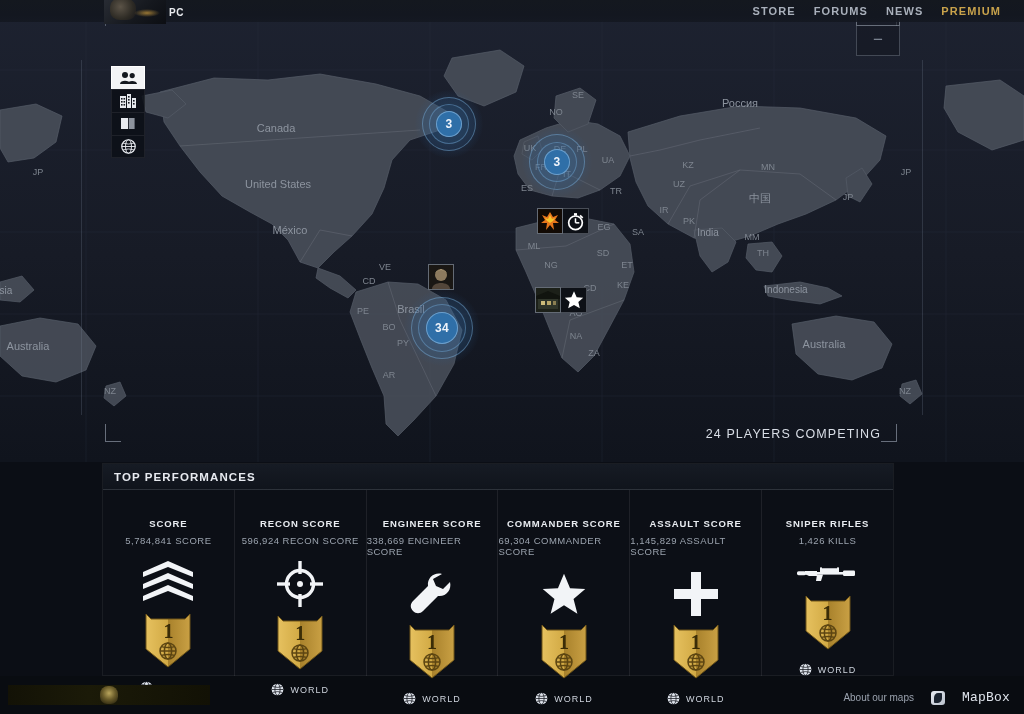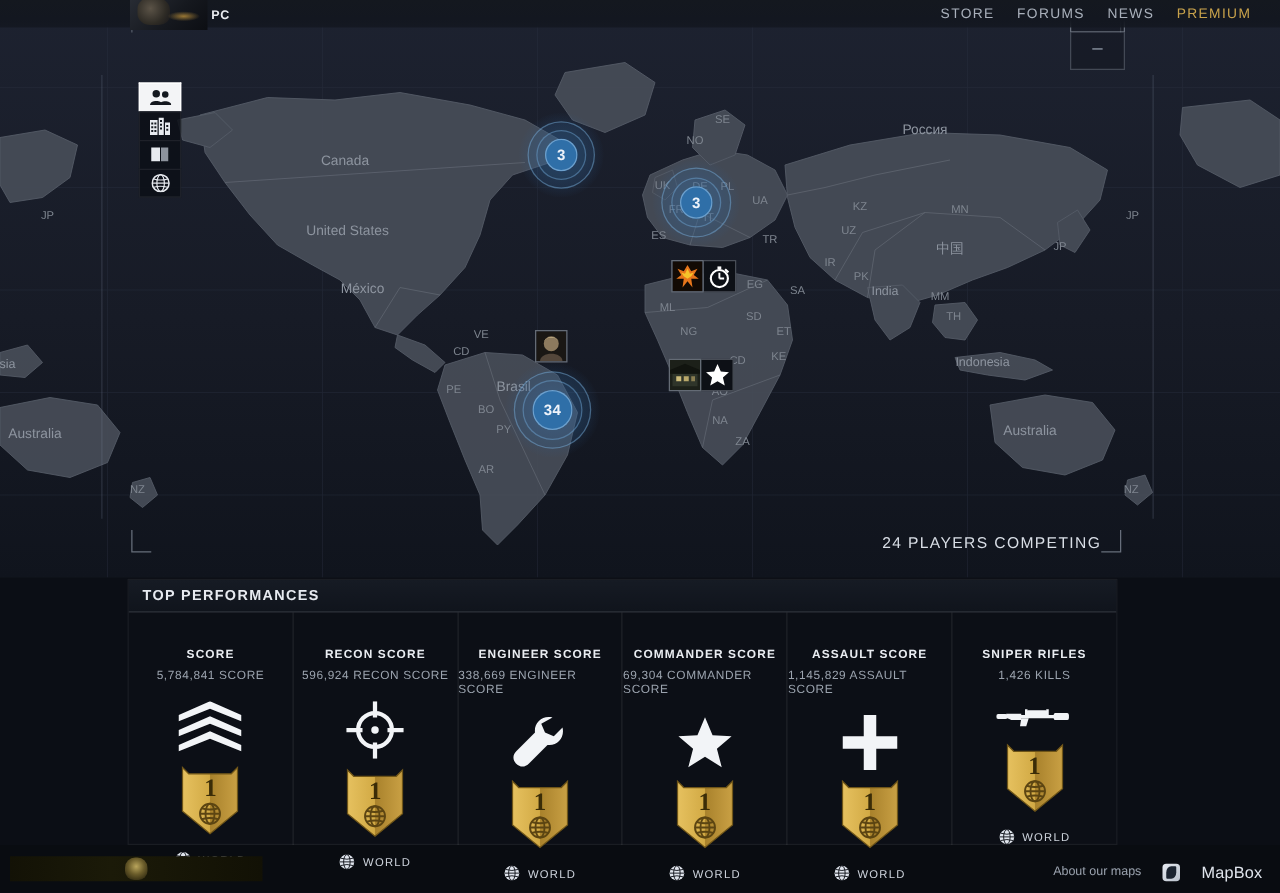--- a/index.html
+++ b/index.html
@@ -27,21 +27,21 @@
     background:radial-gradient(ellipse at center, rgba(196,150,60,.75), rgba(120,80,20,0) 70%); }
   .nav-pc{ position:absolute; left:169px; top:7px; color:#e8eaee; font-size:10px;
     font-weight:bold; letter-spacing:.6px; }
   .nav-items{ position:absolute; left:166px; top:-1px; display:flex; align-items:center; height:22px; }
   .nav-item{ color:#b9bfc9; font-size:11.5px; letter-spacing:1.1px; padding:0 11px;
     line-height:22px; border-right:1px solid rgba(255,255,255,.10); white-space:nowrap; }
   .nav-item:last-child{ border-right:none; }
   .nav-item.active{ background:#f2f3f5; color:#1b1f27; border:1px solid #fff;
     height:24px; line-height:22px; margin-top:0px; position:relative; top:0px;
     border-right:1px solid #fff; }
-  .nav-right{ position:absolute; right:14px; top:0; height:22px; display:flex; align-items:center; }
+  .nav-right{ position:absolute; right:14px; top:0; height:22px; display:flex; align-items:center;font-weight:bold; }
   .nav-right span{ color:#a9b0bb; font-size:11px; letter-spacing:1.1px; padding:0 9px; line-height:22px; }
   .nav-right span.premium{ color:#c8a24b; }
 
   
   .headline{ position:absolute; left:118px; top:11px; z-index:30; }
   .headline .t1{ font-size:19px; font-weight:bold; letter-spacing:1.2px; color:#e9ecf1;
     white-space:nowrap; }
   .headline .t1 em{ font-style:normal; color:#c9882f; }
   .headline .t2{ font-size:11.5px; letter-spacing:1.0px; color:#c7ccd4; margin-top:11px;
     white-space:nowrap; }
@@ -102,21 +102,21 @@
   .worldrow .wtxt{ color:#cdd3dc; font-size:9px; letter-spacing:1px;text-align:center; }
   .adbar{ position:absolute; left:8px; top:685px; width:202px; height:20px;
     background:linear-gradient(to right,#131206,#1b1a08 40%,#121105);
     overflow:hidden; z-index:31; }
   .adbar .sk{ position:absolute; left:92px; top:1px; width:18px; height:18px;
     background:radial-gradient(circle at 50% 40%, #b9a55c 0%, #6a5c2a 45%, #1a1708 100%);
     border-radius:45% 45% 40% 40%; }
   .mapbox{ position:absolute; right:14px; top:690px; display:flex; align-items:center;
     gap:17px; z-index:31; }
   .mapbox .abt{ color:#9aa2ae; font-size:10px; }
-  .mapbox .mbname{ color:#dfe4ec; font-size:13px; letter-spacing:.2px; }
+  .mapbox .mbname{ color:#dfe4ec; font-size:13px; letter-spacing:.2px;font-family:Liberation Mono, monospace; }
   .mbglyph{ width:14px; height:14px; border-radius:3px;
     background:linear-gradient(135deg,#e7ebf1,#b9c1cc); position:relative; }
   .mbglyph:after{ content:""; position:absolute; left:3px; top:2px; width:8px; height:10px;
     background:#1b2430; border-radius:50% 10% 50% 10%; }
   .bottomfill{ position:absolute; left:0; top:676px; width:1024px; height:38px; background:#090c11; }
 </style>
 </head>
 <body>
 
 <div id="app">

